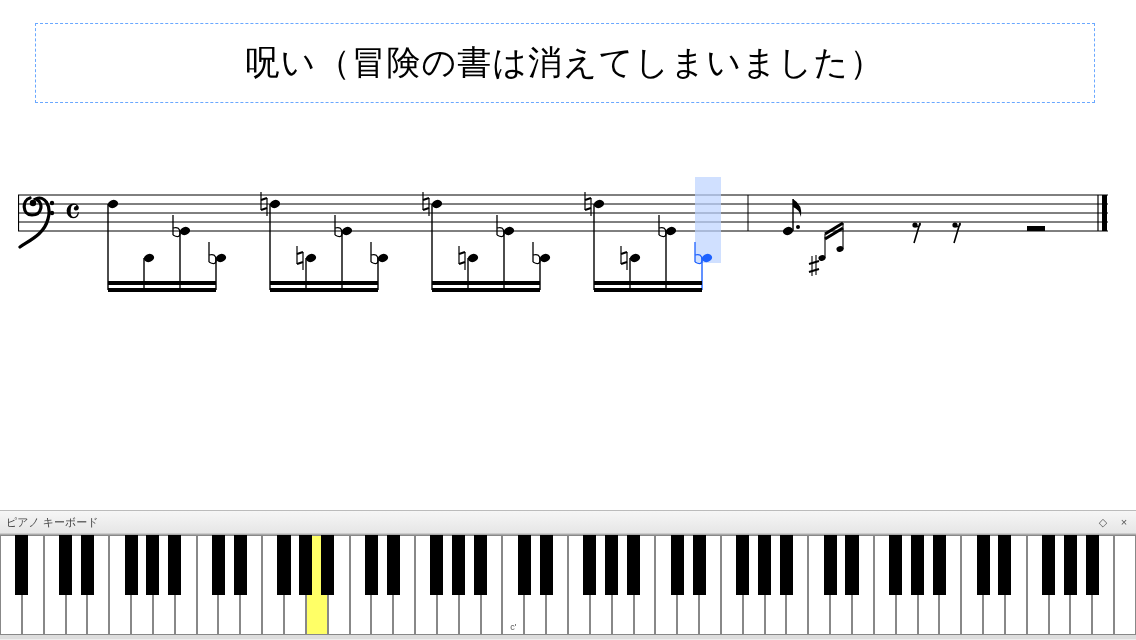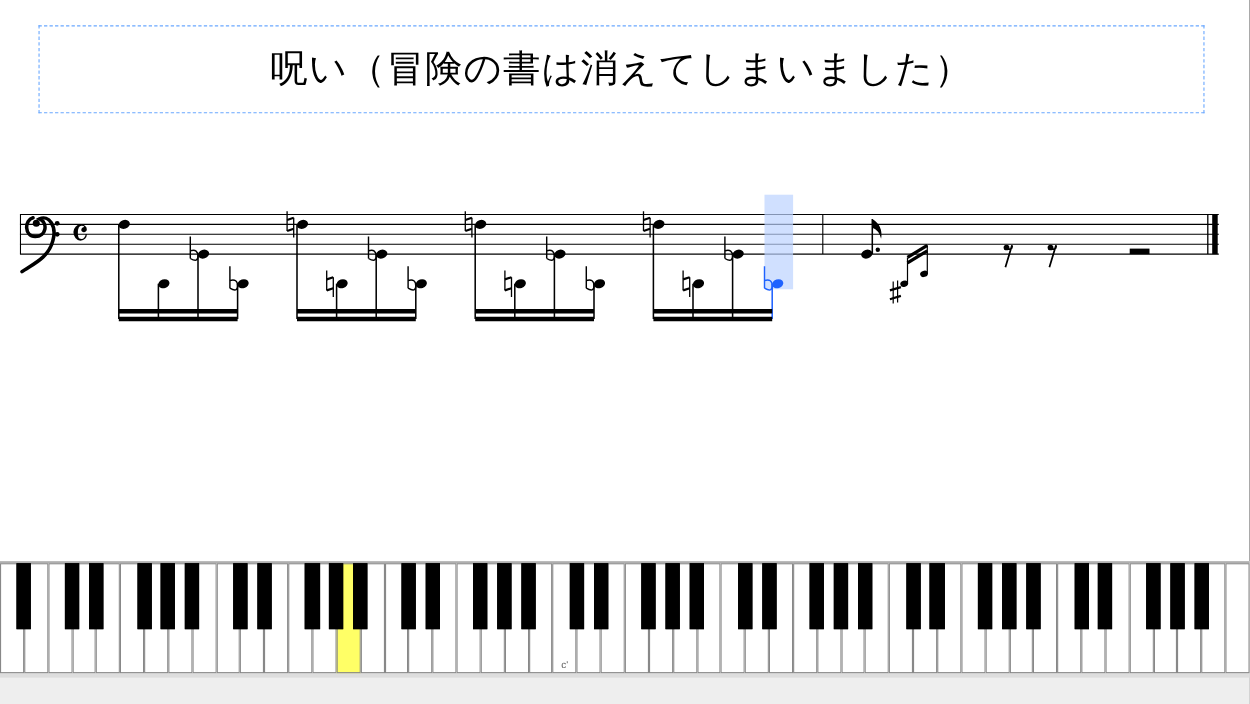--- a/index.html
+++ b/index.html
@@ -277,20 +277,27 @@
           <path d="M895 51 q8 2 7 -3 l -6 20" fill="none" stroke="#000" stroke-width="1.6"></path>
           <circle cx="937" cy="50" r="2.6" fill="#000"></circle>
           <path d="M935 51 q8 2 7 -3 l -6 20" fill="none" stroke="#000" stroke-width="1.6"></path>
           <rect x="1009" y="51" width="18" height="5" fill="#000"></rect>
         </svg>
     </div>
 
   </div>
 
   <div class="keyboard-panel">
+    <div class="panel-header">
+      <span>ピアノ キーボード</span>
+      <span class="icons">
+        <span>◇</span>
+        <span>×</span>
+      </span>
+    </div>
     <div class="keys" id="keys">
         <div class="white-key" style="left: 0px; width: 21.8462px;"></div>
         <div class="white-key" style="left: 21.8462px; width: 21.8462px;"></div>
         <div class="white-key" style="left: 43.6923px; width: 21.8462px;"></div>
         <div class="white-key" style="left: 65.5385px; width: 21.8462px;"></div>
         <div class="white-key" style="left: 87.3846px; width: 21.8462px;"></div>
         <div class="white-key" style="left: 109.231px; width: 21.8462px;"></div>
         <div class="white-key" style="left: 131.077px; width: 21.8462px;"></div>
         <div class="white-key" style="left: 152.923px; width: 21.8462px;"></div>
         <div class="white-key" style="left: 174.769px; width: 21.8462px;"></div>

